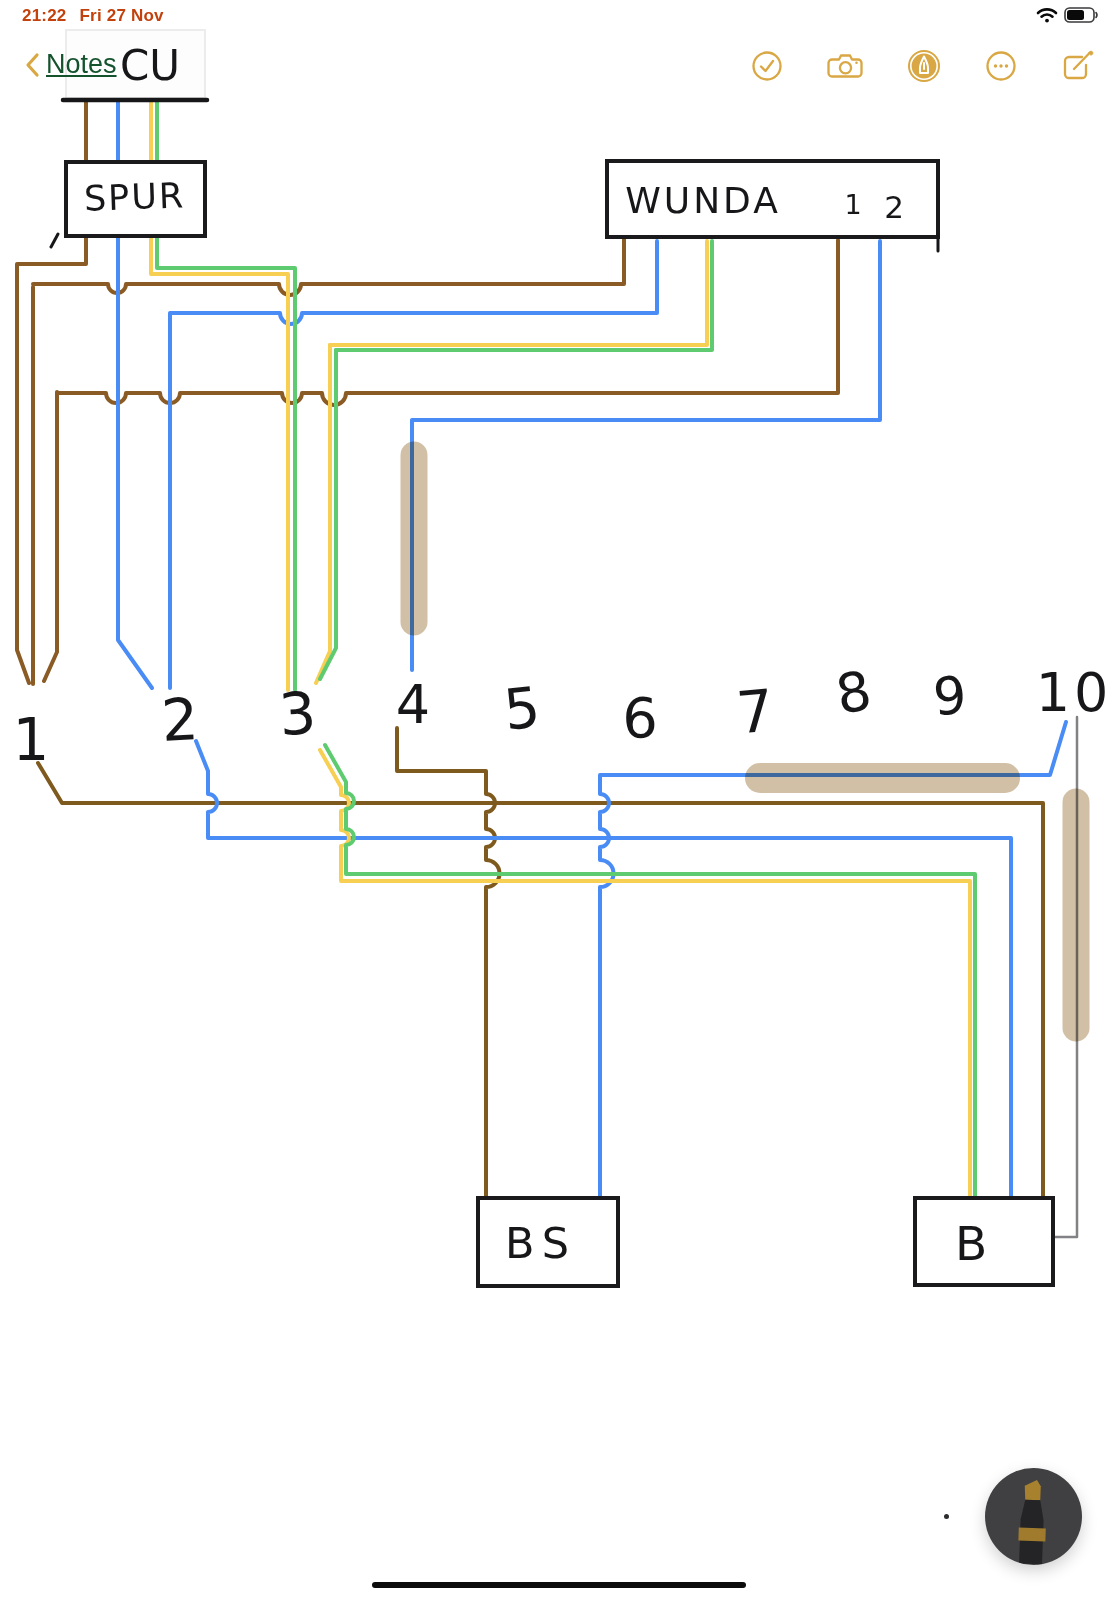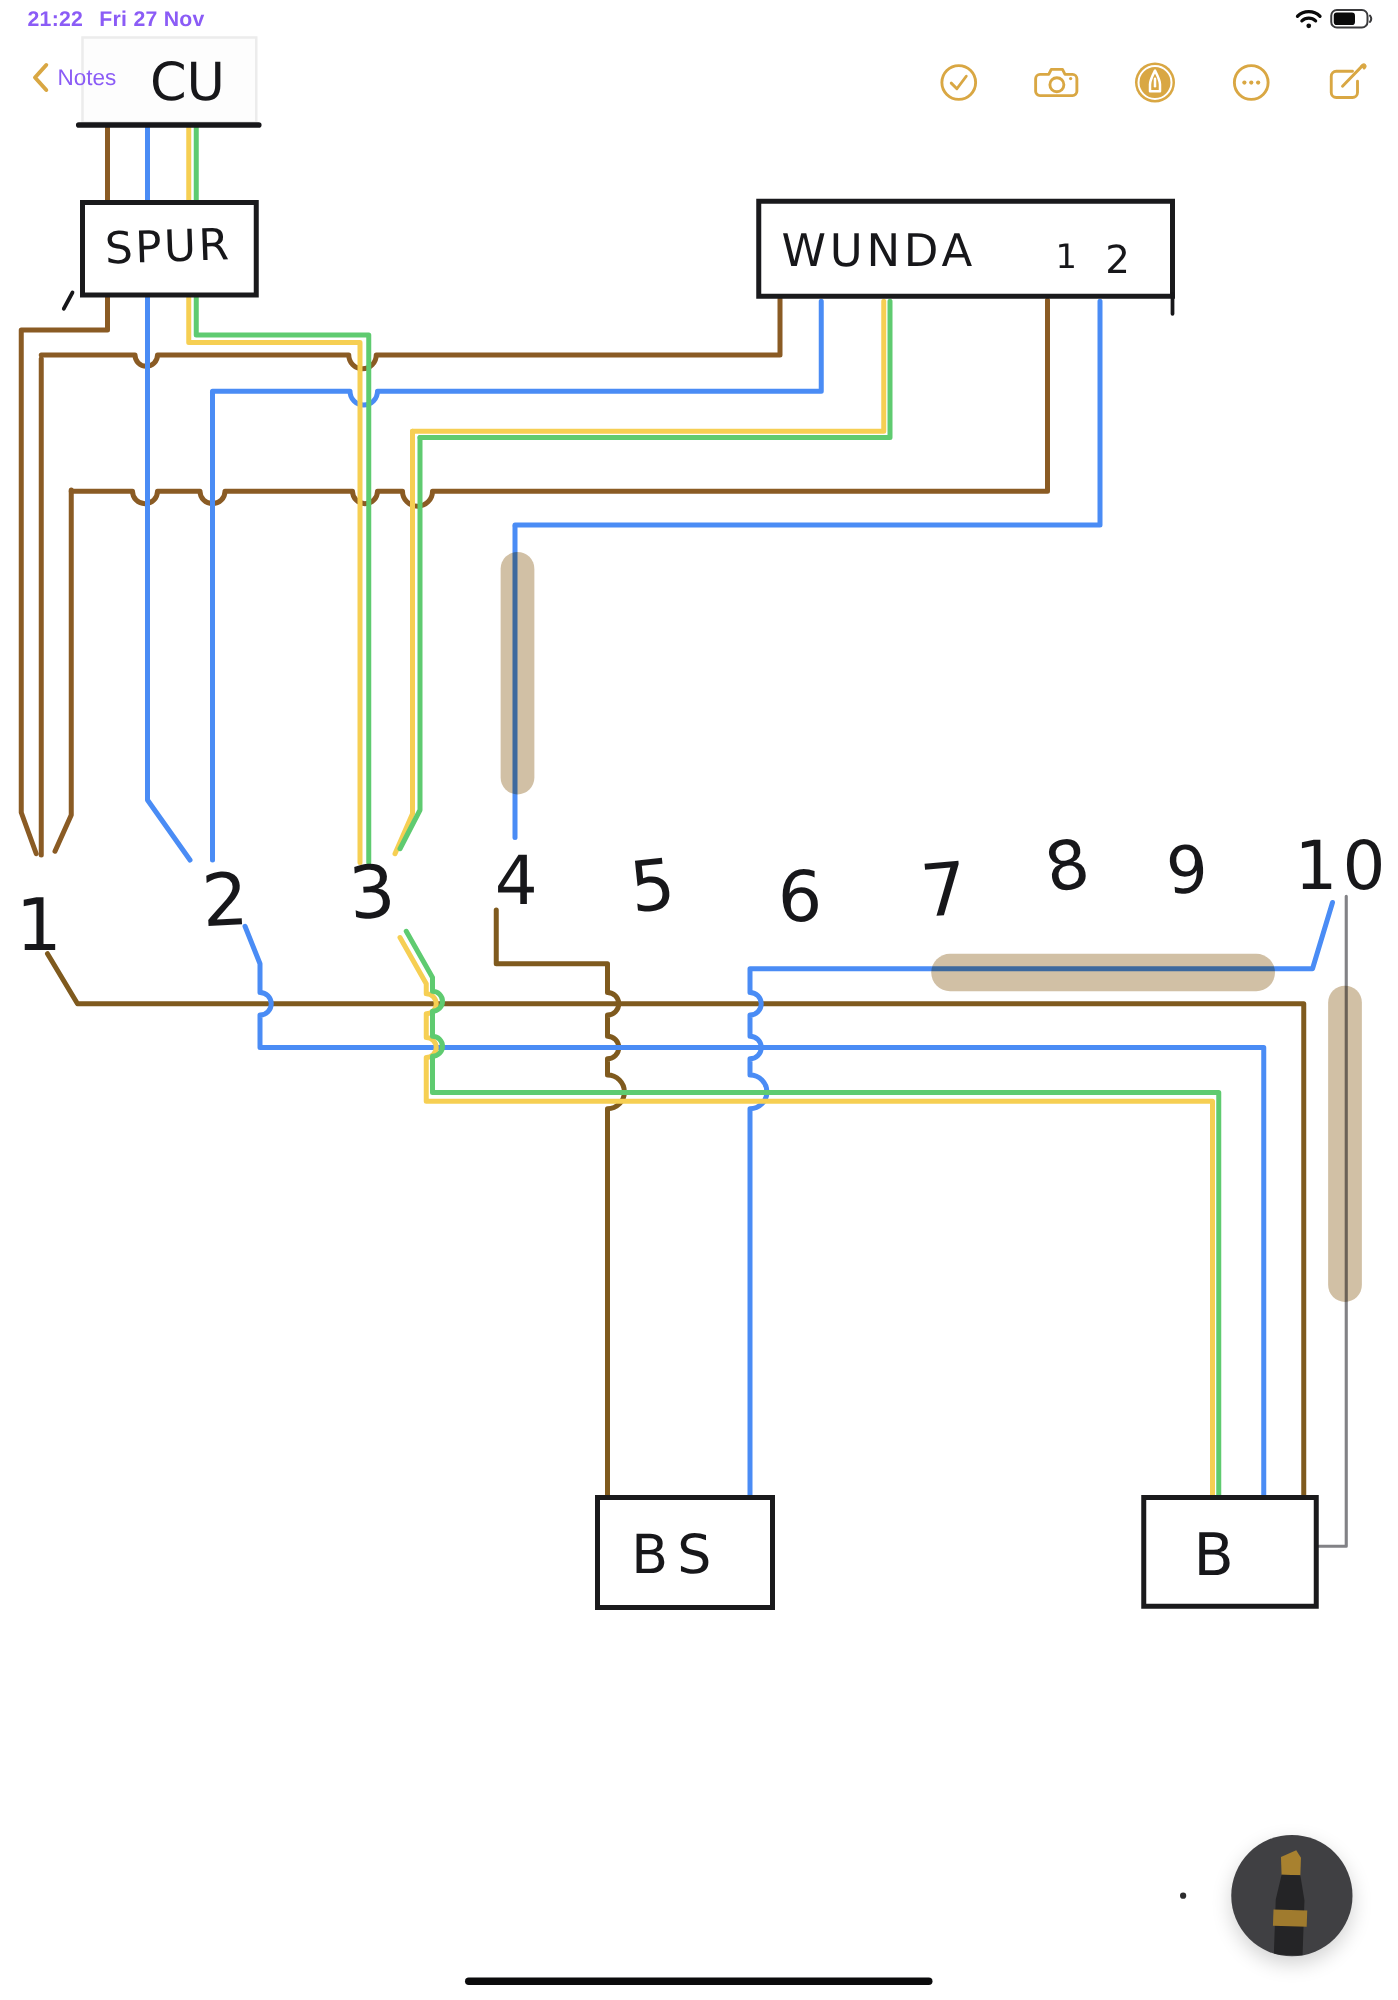--- a/index.html
+++ b/index.html
@@ -2,26 +2,26 @@
 <html><head>
 <meta charset="utf-8">
 <style>
   html,body{margin:0;padding:0;background:#ffffff;}
   .screen{position:relative;width:1118px;height:1600px;background:#ffffff;overflow:hidden;
           font-family:"Liberation Sans","DejaVu Sans",sans-serif;}
   .layer{position:absolute;left:0;top:0;}
   
   .statusbar{position:absolute;left:0;top:0;width:1118px;height:30px;z-index:20;}
   .status-left{position:absolute;left:22px;top:6px;display:flex;gap:13px;
-               font-size:17px;font-weight:700;color:#8b5cf6;letter-spacing:.2px;}
+               font-size:17px;font-weight:700;color:#c2410c;letter-spacing:.2px;}
   .status-right{position:absolute;right:18px;top:6px;display:flex;gap:6px;align-items:center;}
   
   .navbar{position:absolute;left:0;top:38px;width:1118px;height:56px;z-index:20;}
   .back{position:absolute;left:24px;top:11px;display:flex;align-items:center;gap:6px;cursor:default;}
-  .back-label{font-size:18px;color:#8b5cf6;}
+  .back-label{font-size:27px;color:#14532d;text-decoration:underline;}
   .nav-icons{position:absolute;right:22px;top:10px;display:flex;gap:42px;align-items:center;}
   .nav-icons svg{display:block;}
   
   .marker-btn{position:absolute;left:985px;top:1468px;width:97px;height:97px;border-radius:50%;
               background:#404043;z-index:20;box-shadow:0 6px 16px rgba(0,0,0,.18);}
   .home-indicator{position:absolute;left:372px;top:1582px;width:374px;height:6px;border-radius:3px;
                   background:#0b0b0c;z-index:20;}
   .dot-mark{position:absolute;left:944px;top:1514px;width:5px;height:5px;border-radius:50%;
             background:#2c2c2e;z-index:19;}
   svg text{font-family:"DejaVu Sans","Liberation Sans",sans-serif;fill:#17171a;}

